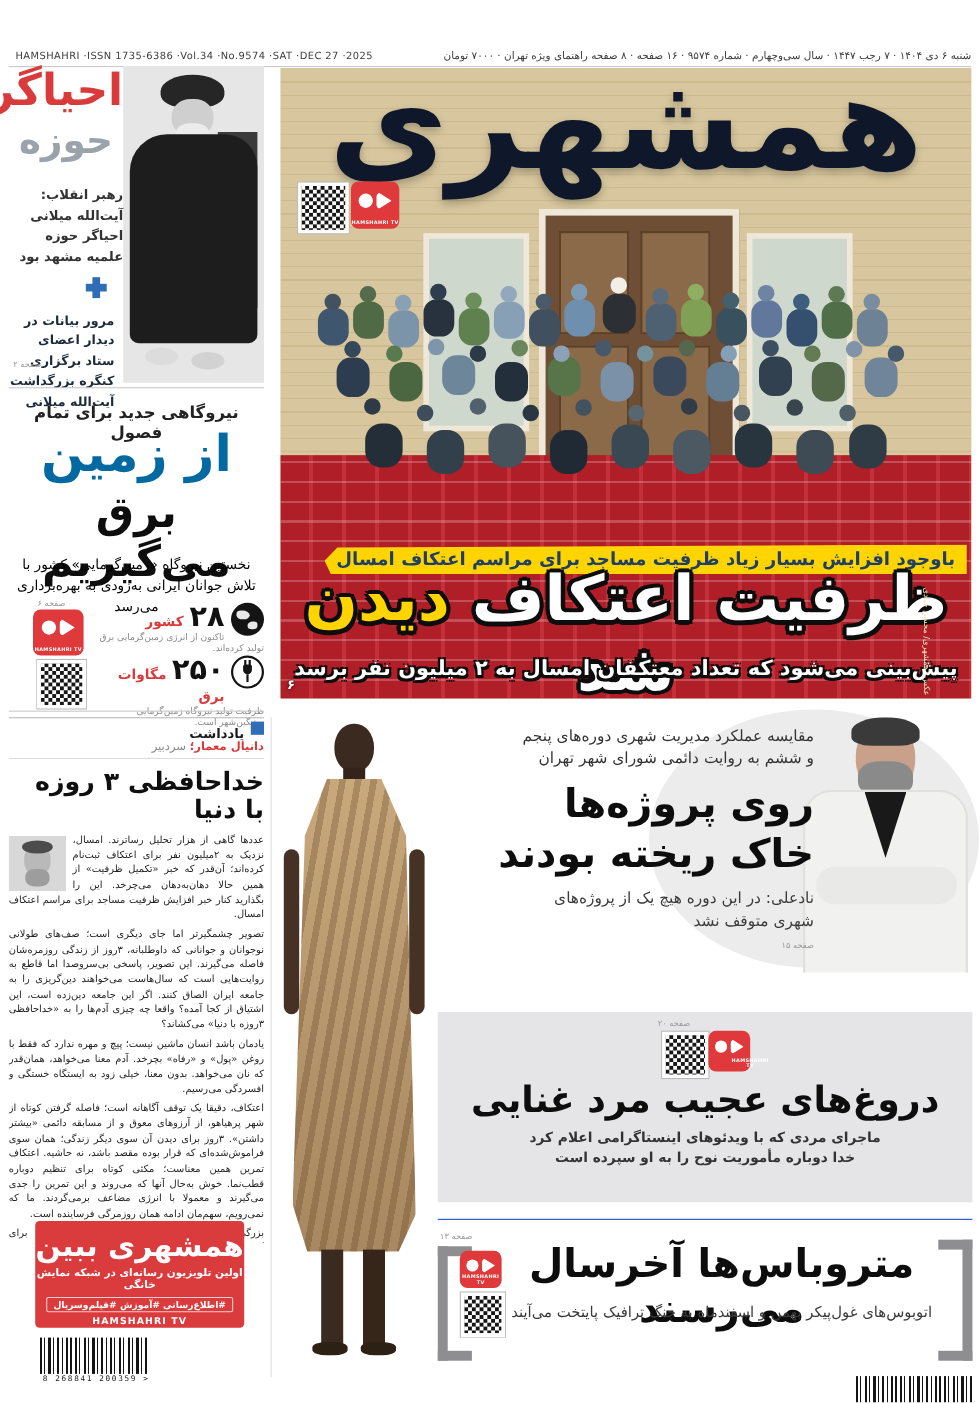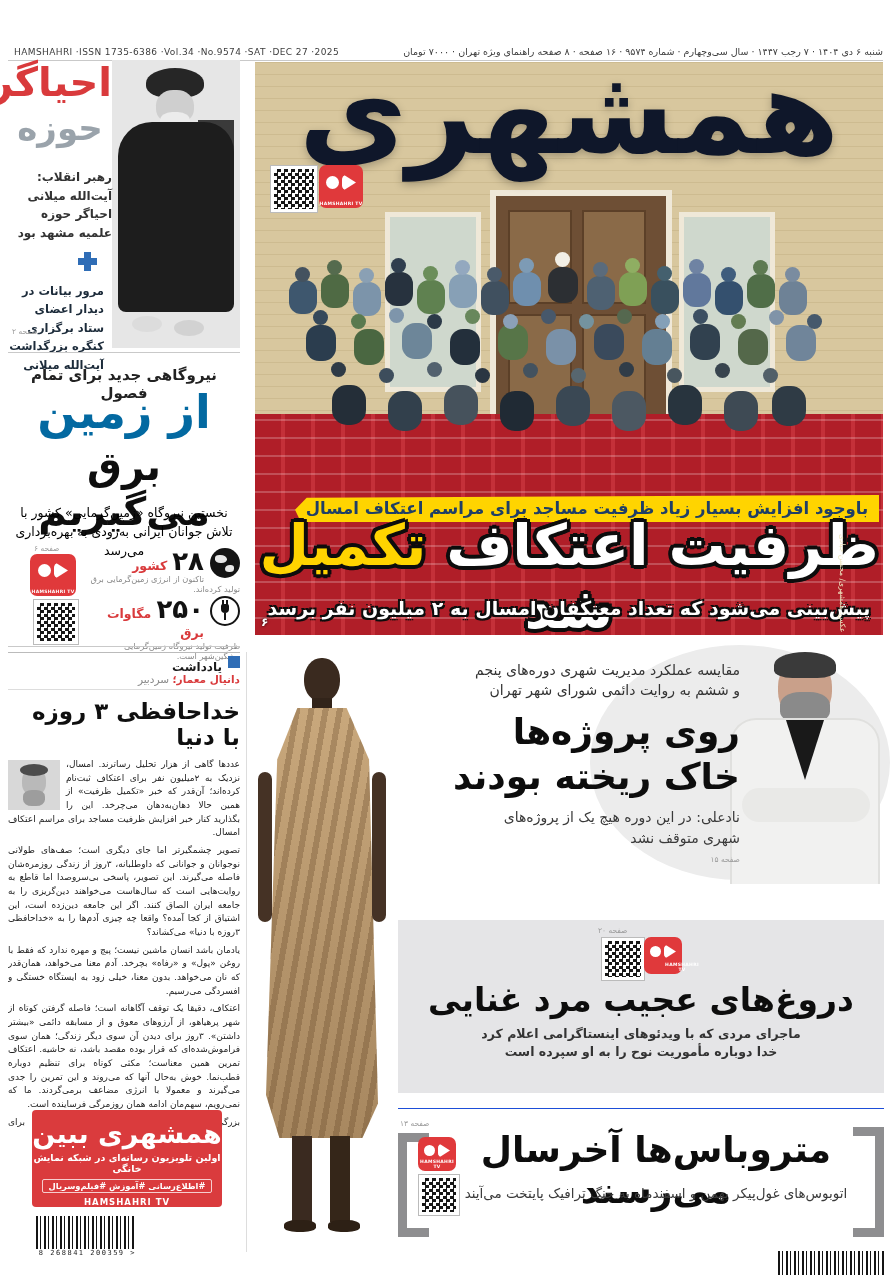--- a/index.html
+++ b/index.html
@@ -121,21 +121,21 @@
     <div class="abs qr" style="left:16px;top:104px;width:40px;height:40px;"></div>
     <div class="abs tvlogo" style="left:64px;top:103px;width:44px;height:43px;">
       <span class="dot" style="left:7px;top:11px;width:13px;height:13px;"></span>
       <span class="play" style="left:23px;top:10px;width:14px;height:15px;"></span>
       <span class="lbl">HAMSHAHRI TV</span>
     </div>
 
     <div class="abs banner rtl" style="left:40px;right:4px;top:433px;height:27px;">باوجود افزایش بسیار زیاد ظرفیت مساجد برای مراسم اعتکاف امسال</div>
 
     <div class="abs bigline rtl c" style="left:0;top:452px;width:100%;font-size:57px;line-height:1.1;">
-      <span>ظرفیت اعتکاف </span><span class="hl">تکمیل</span><span> شد</span>
+      <span>ظرفیت اعتکاف </span><span class="hl">دیدن</span><span> شد</span>
     </div>
     <div class="abs subline rtl c" style="left:0;top:535px;width:100%;">پیش‌بینی می‌شود که تعداد معتکفان امسال به ۲ میلیون نفر برسد</div>
 
     <div class="abs" style="left:6px;bottom:6px;color:#fff;font-weight:bold;font-size:12px;text-shadow:0 0 3px #000;">۶</div>
     <div class="abs vcredit rtl" style="right:36px;top:420px;height:150px;">عکس: همشهری/ محسن جبادی</div>
   </div>
 
   <div class="abs" style="left:8px;top:60px;width:232px;height:276px;">
     <div class="abs cleric-photo bw" style="left:104px;top:0;width:128px;height:288px;">
       <div class="abs" style="left:86px;top:60px;width:36px;height:160px;background:#3a3a3a;"></div>

